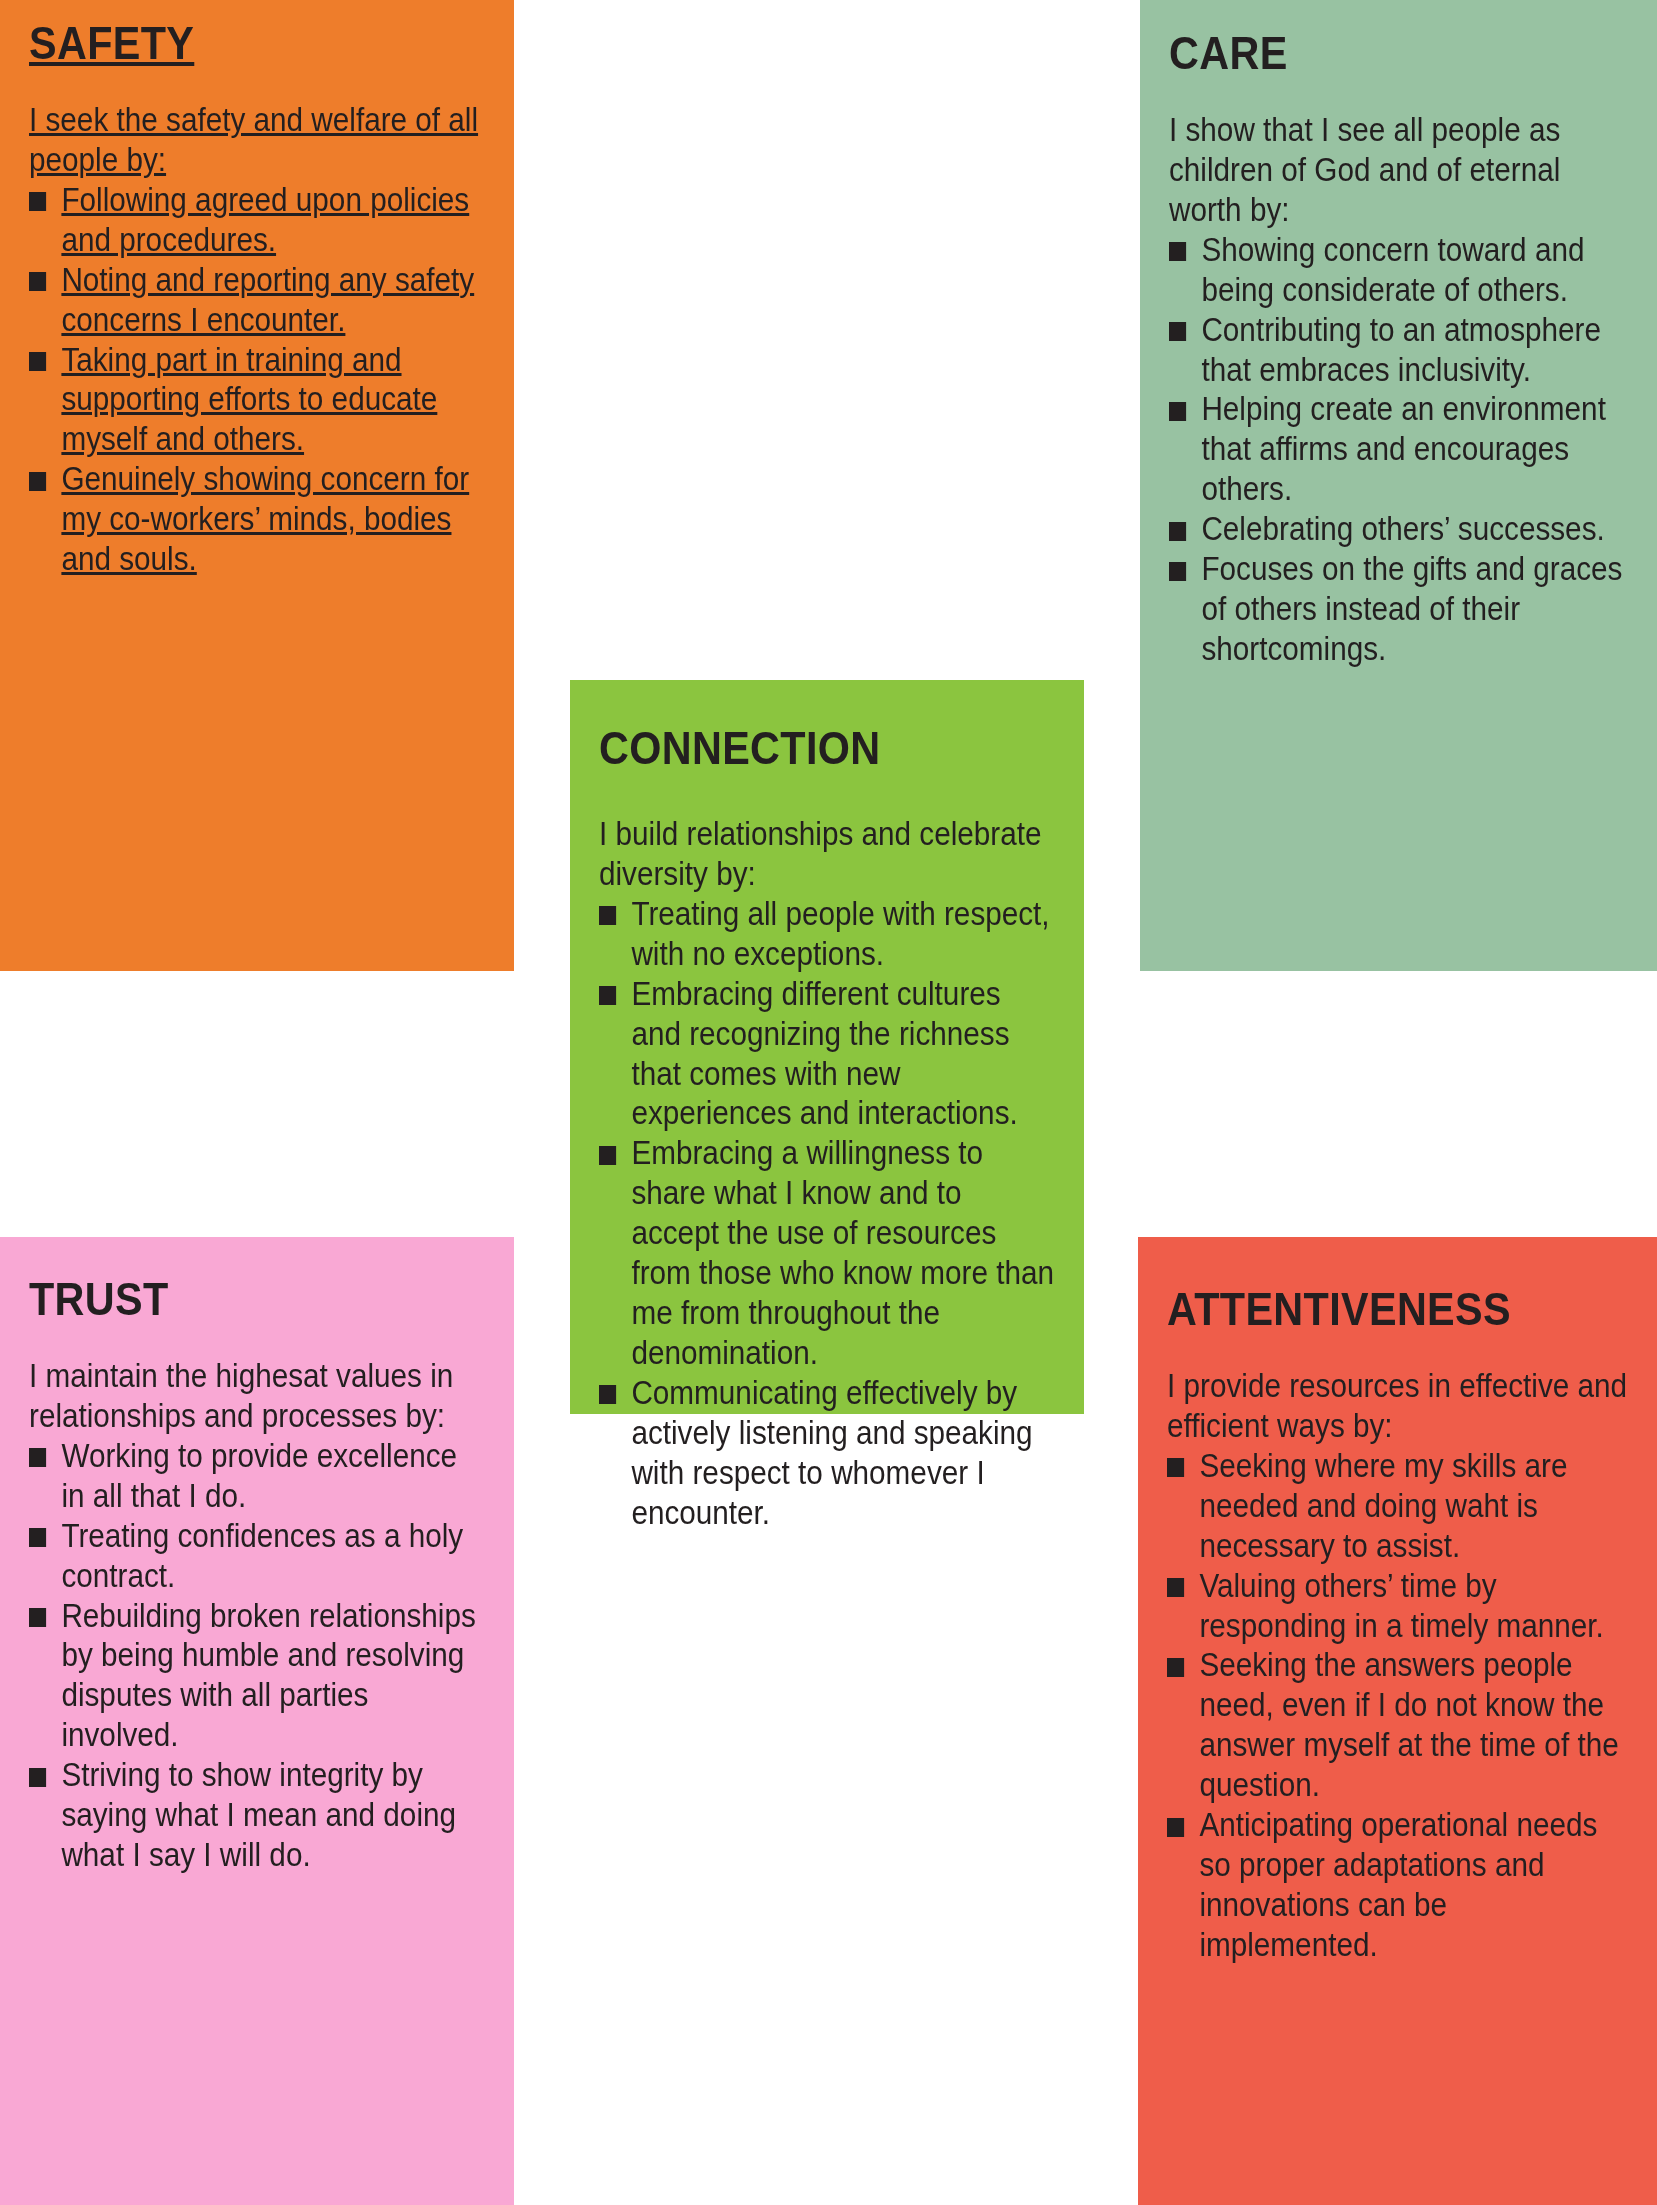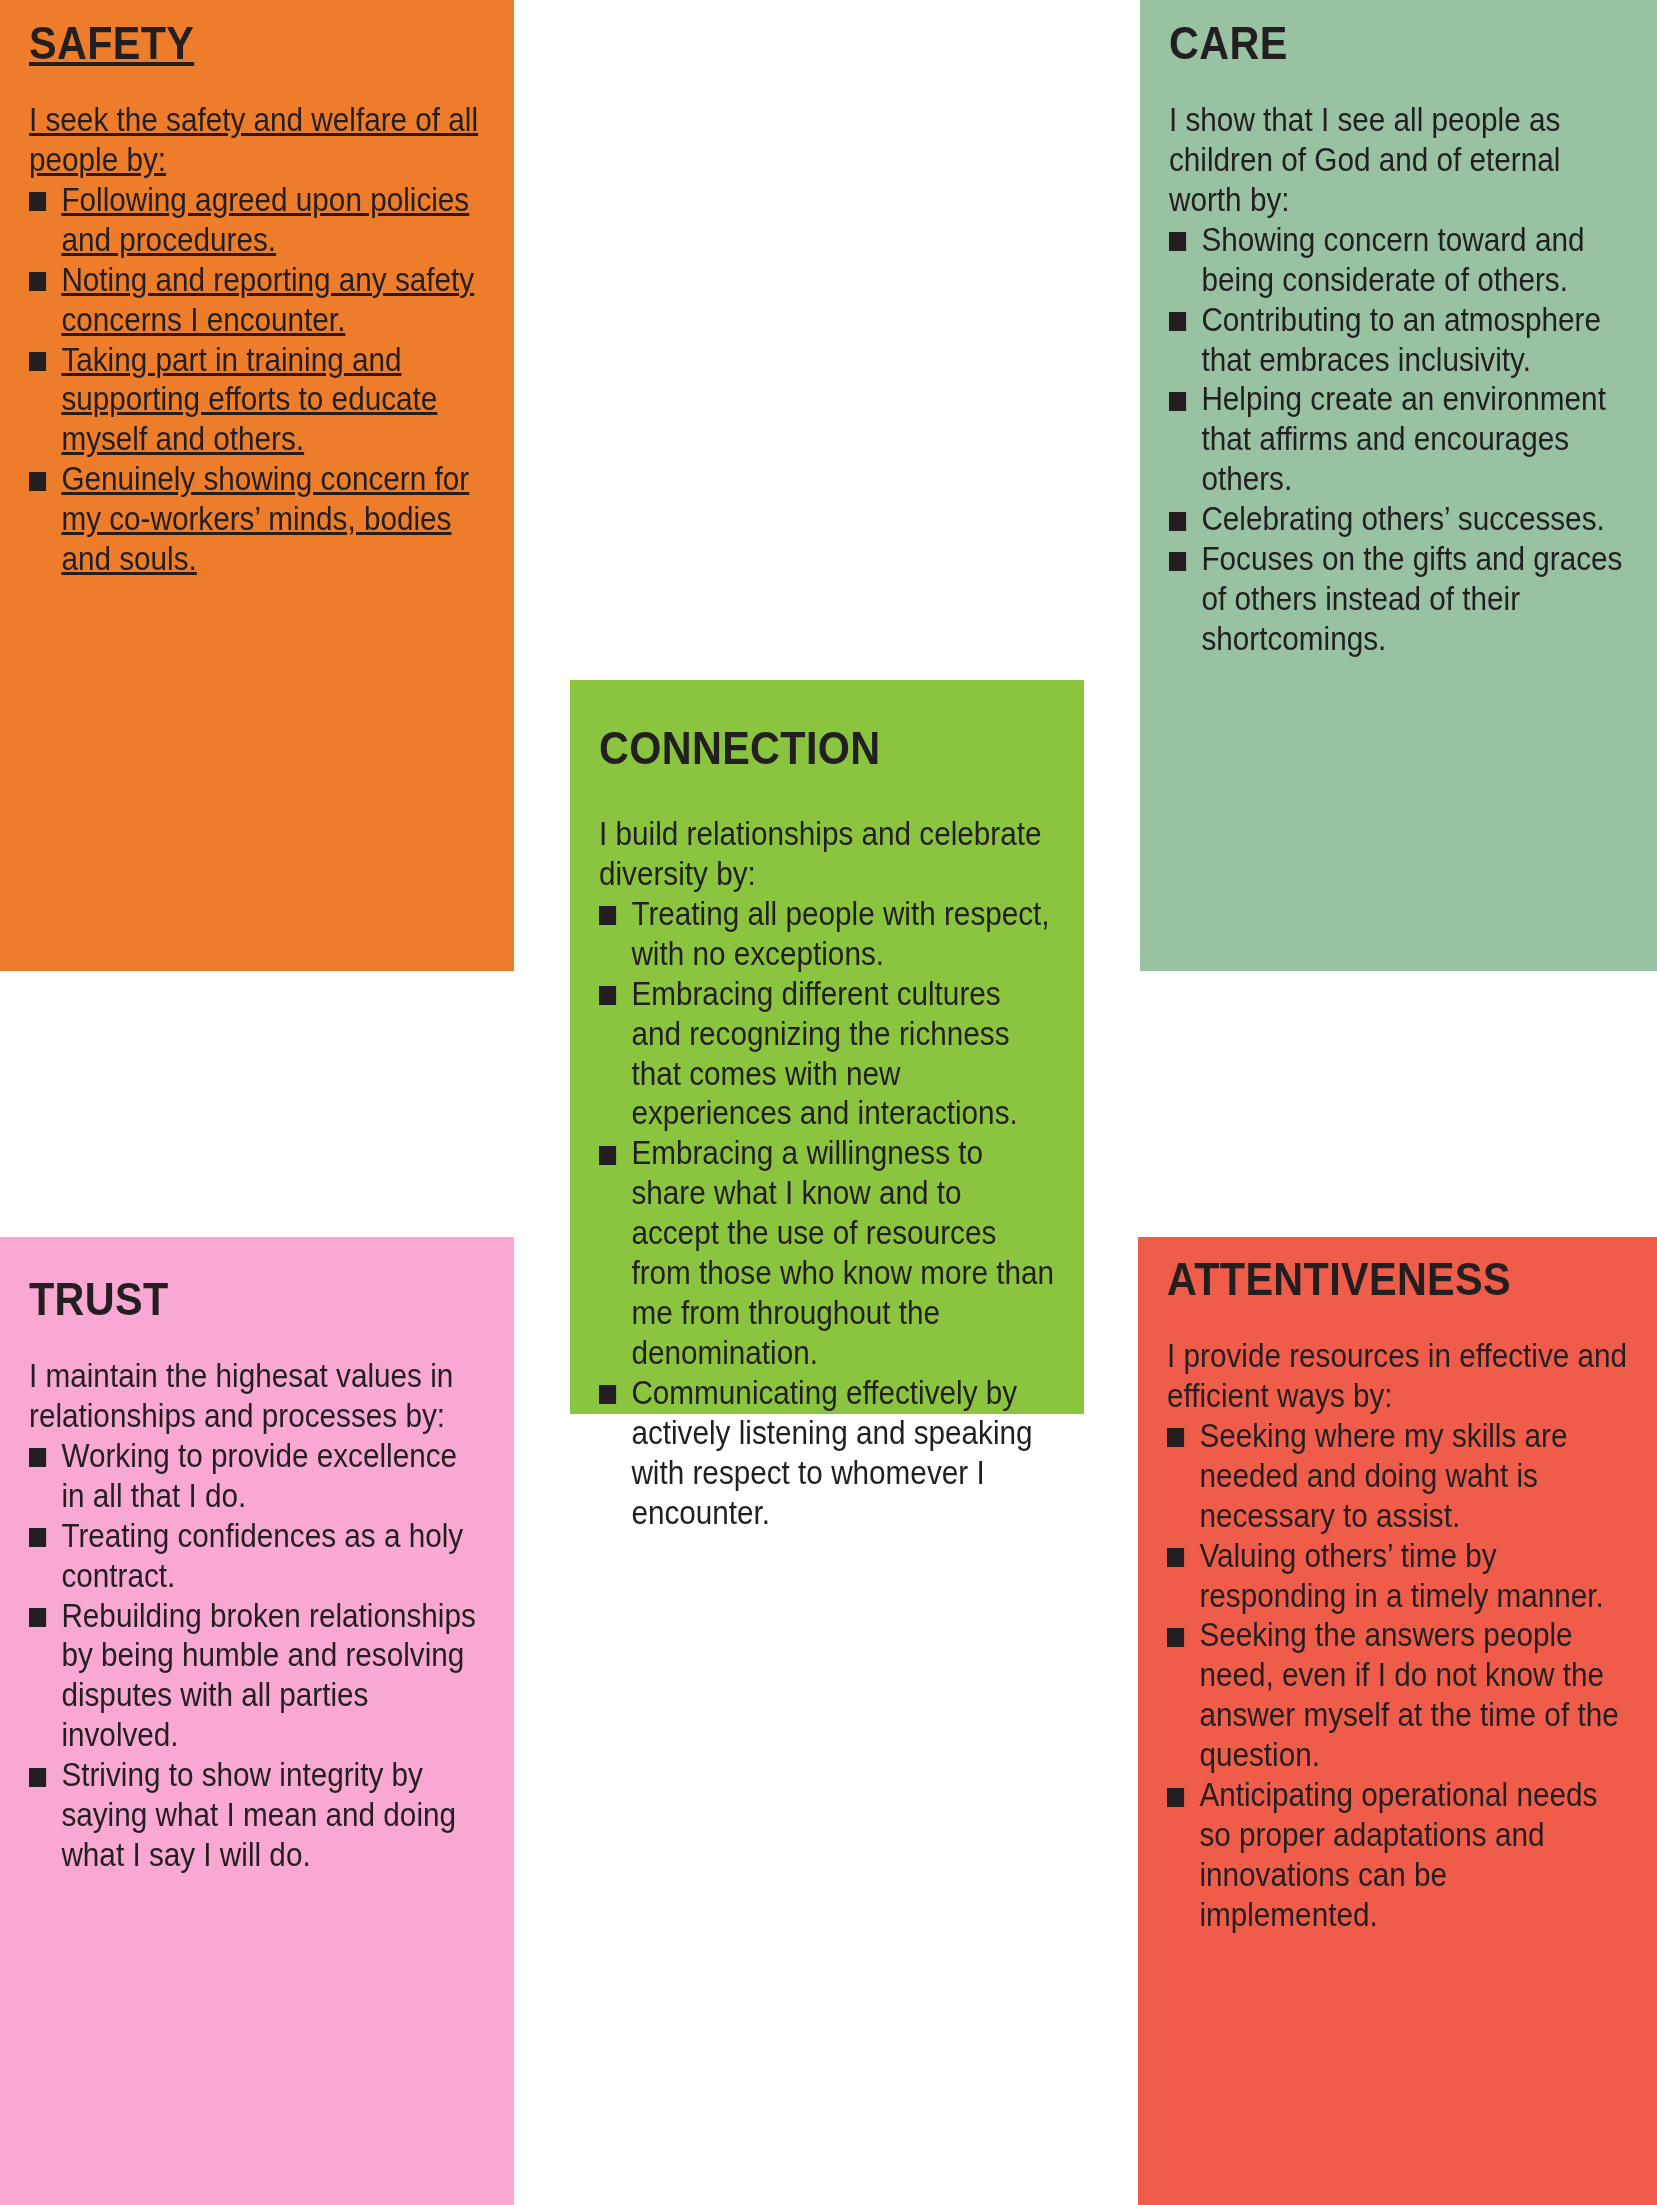--- a/index.html
+++ b/index.html
@@ -73,22 +73,22 @@
   
   #panel-safety        { left: 0px;    top: 0px;    width: 514px;  height: 971px; }
   #panel-care          { left: 1140px; top: 0px;    width: 518px;  height: 971px; }
   #panel-connection    { left: 570px;  top: 680px;  width: 514px;  height: 734px; }
   #panel-trust         { left: 0px;    top: 1237px; width: 514px;  height: 968px; }
   #panel-attentiveness { left: 1138px; top: 1237px; width: 520px;  height: 968px; }
 
   #panel-connection .panel-title { margin-bottom: 43px; }
   #panel-connection { padding-top: 44px; }
   #panel-trust { padding-top: 38px; }
-  #panel-attentiveness { padding-top: 18px; }
-  #panel-care { padding-top: 19px; }
+  #panel-attentiveness { padding-top: 48px; }
+  #panel-care { padding-top: 29px; }
 </style>
 </head>
 <body style="background: rgb(255, 255, 255);">
 
 <div id="page">
 
   <section class="panel" id="panel-safety" style="background: rgb(238, 125, 43); color: rgb(35, 31, 32); text-decoration: underline;">
     <h2 class="panel-title">SAFETY</h2>
     <p class="panel-intro">I seek the safety and welfare of all people by:</p>
     <ul class="panel-list">

